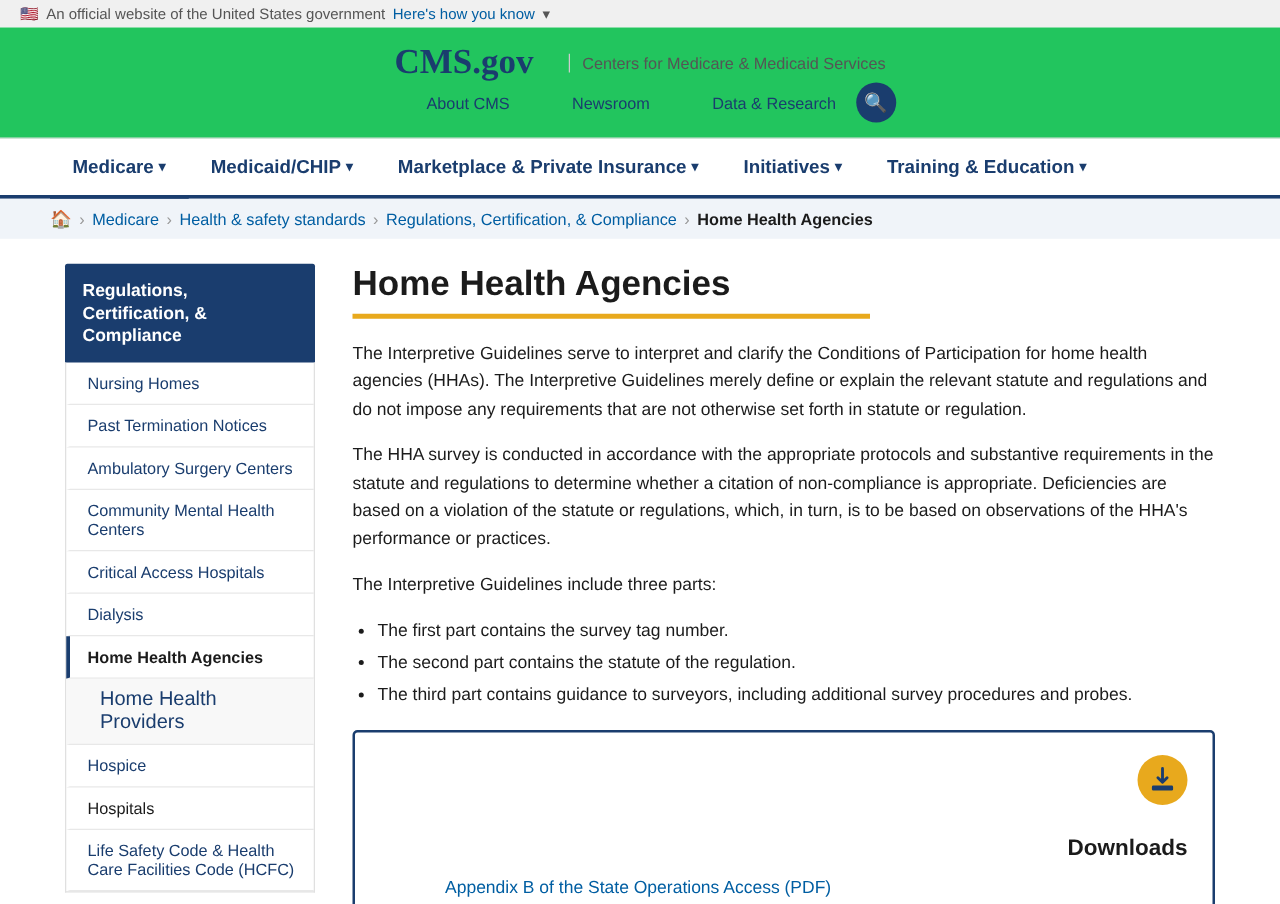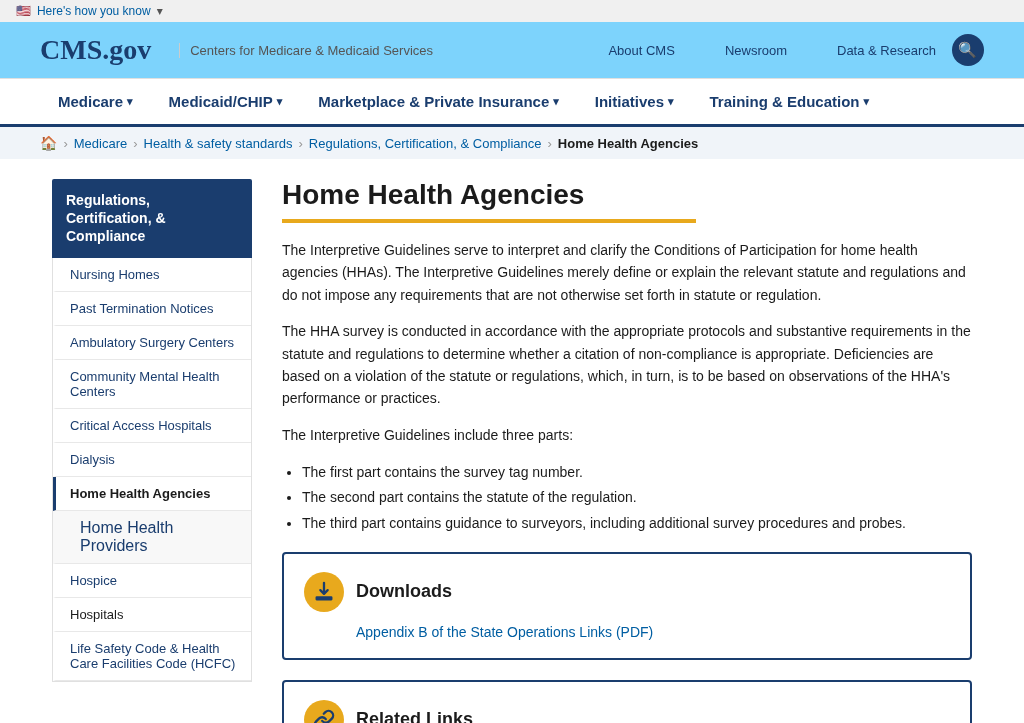--- a/index.html
+++ b/index.html
@@ -12,26 +12,27 @@
       font-size: 12px;
       color: #555;
       display: flex;
       align-items: center;
       gap: 6px;
     }
     .gov-banner a { color: #005ea2; text-decoration: none; }
 
     
     .site-header {
-      background: #7dd3fc;
+      background: #22c55e;
       padding: 12px 40px;
       display: flex;
       align-items: center;
       justify-content: space-between;
       border-bottom: 1px solid #e0e0e0;
+      flex-direction: column;
     }
     .logo-area { display: flex; align-items: center; gap: 10px; }
     .logo-cms { font-size: 28px; font-weight: 900; color: #1a3d6e; font-family: Georgia, serif; }
     .logo-cms span { color: #1a3d6e; }
     .logo-dot { color: #e31c3d; }
     .logo-gov { color: #1a3d6e; }
     .logo-tagline { font-size: 13px; color: #555; border-left: 1px solid #ccc; padding-left: 10px; margin-left: 18px; }
     .header-links { display: flex; align-items: center; gap: 16px; font-size: 13px; }
     .header-links a { color: #1a3d6e; text-decoration: none; margin-left: 34px; }
     .search-btn {
@@ -171,23 +172,24 @@
 
     
     .info-card {
       border: 2px solid #1a3d6e;
       border-radius: 4px;
       padding: 18px 20px;
       margin-bottom: 20px;
     }
     .card-header {
       display: flex;
-      align-items: center;
-      gap: 12px;
+      align-items: flex-end;
+      gap: 24px;
       margin-bottom: 12px;
+      flex-direction: column;
     }
     .card-icon {
       background: #e8a91d;
       border-radius: 50%;
       width: 40px; height: 40px;
       display: flex; align-items: center; justify-content: center;
       font-size: 18px;
       flex-shrink: 0;
     }
     .card-title {
@@ -209,20 +211,21 @@
       padding: 18px 20px;
       margin-bottom: 20px;
     }
     a { color: #005ea2; }
   </style>
 </head>
 <body>
 
 <div class="gov-banner">
   <span>🇺🇸</span>
+  <span>An official website of the United States government</span>
   <a href="#">Here's how you know</a>
   <span>▾</span>
 </div>
 
 <header class="site-header">
   <div class="logo-area">
     <div class="logo-cms">
       <span>CMS</span><span class="logo-dot">.</span><span class="logo-gov">gov</span>
     </div>
     <div class="logo-tagline">Centers for Medicare &amp; Medicaid Services</div>
@@ -307,21 +310,21 @@
 
     <div class="info-card">
       <div class="card-header">
         <div class="card-icon">
           <svg width="22" height="22" viewBox="0 0 24 24" fill="none" stroke="#1a3d6e" stroke-width="2.5" stroke-linecap="round" stroke-linejoin="round">
             <path d="M12 2v12M8 10l4 4 4-4M4 18h16v2H4z"></path>
           </svg>
         </div>
         <span class="card-title">Downloads</span>
       </div>
-      <a href="#" class="card-link">Appendix B of the State Operations Links (PDF)</a>
+      <a href="#" class="card-link">Appendix B of the State Operations Access (PDF)</a>
     </div>
 
     <div class="related-card">
       <div class="card-header">
         <div class="card-icon">
           <svg width="22" height="22" viewBox="0 0 24 24" fill="none" stroke="#1a3d6e" stroke-width="2.5" stroke-linecap="round" stroke-linejoin="round">
             <path d="M10 13a5 5 0 007.54.54l3-3a5 5 0 00-7.07-7.07l-1.72 1.71"></path>
             <path d="M14 11a5 5 0 00-7.54-.54l-3 3a5 5 0 007.07 7.07l1.71-1.71"></path>
           </svg>
         </div>

